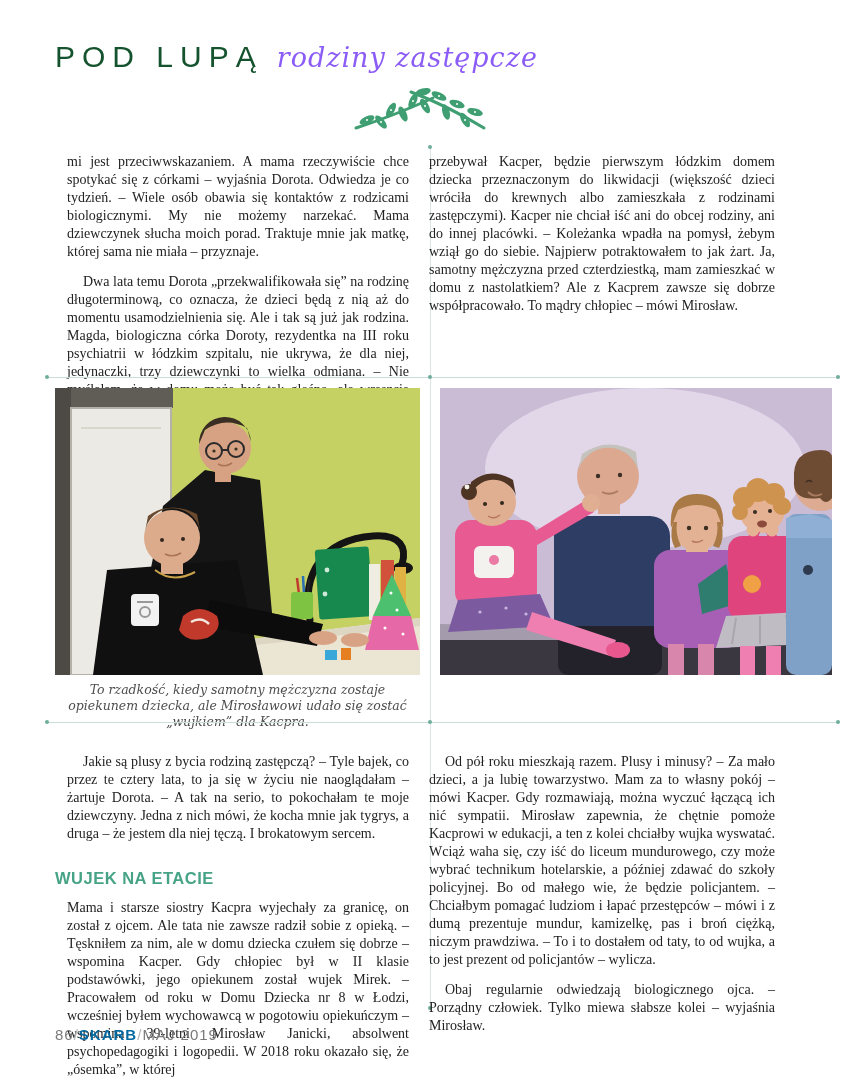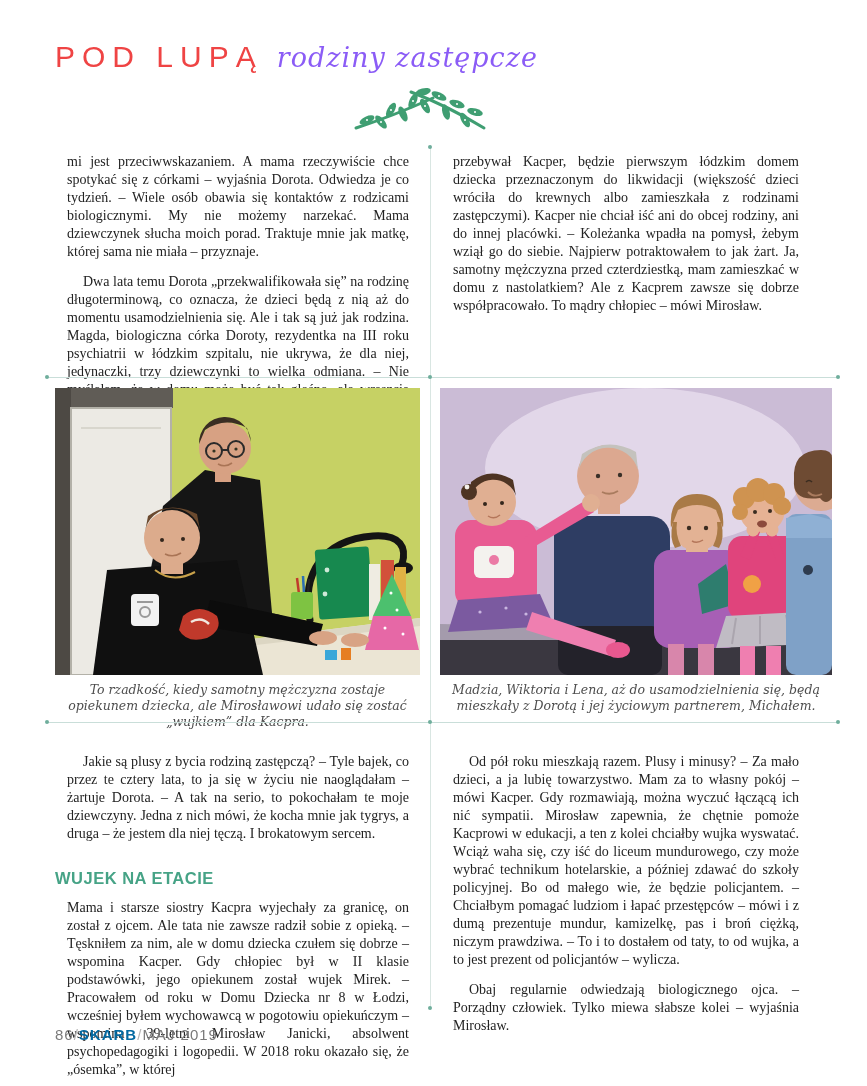--- a/index.html
+++ b/index.html
@@ -1,31 +1,31 @@
 <!DOCTYPE html>
 <html lang="pl"><head>
 <meta charset="utf-8">
 <style>
   html,body{margin:0;padding:0;background:#ffffff;}
   .page{position:relative;width:867px;height:1086px;background:#ffffff;overflow:hidden;
         font-family:"Liberation Serif", serif;color:#222;}
   
   .hdr{position:absolute;left:55px;top:40px;white-space:nowrap;}
   .kicker{font-family:"Liberation Sans", sans-serif;font-weight:300;font-size:30px;
-          letter-spacing:7px;color:#ef4444;}
+          letter-spacing:7px;color:#14532d;}
   .topic{font-family:"DejaVu Serif", serif;font-style:italic;font-size:27px;color:#8b5cf6;
          margin-left:14px;letter-spacing:1px;}
   .ornament{position:absolute;left:353px;top:86px;width:134px;height:52px;}
   
   .col{position:absolute;width:366px;font-size:14px;line-height:18px;text-align:justify;
        hyphens:auto;-webkit-hyphens:auto;}
   .col p{margin:12px;}
   .col p.indent{text-indent:16px;}
   .col1{left:55px;}
-  .col2{left:441px;width:370px;}
+  .col2{left:417px;width:370px;}
   .top-block{top:141px;}
   .bottom-block{top:741px;}
   .sec-heading{font-family:"Liberation Sans", sans-serif;font-weight:700;font-size:16.5px;
                letter-spacing:.5px;color:#46a386;margin:26px 0 4px 0;text-align:left;}
   
   .vdivider{position:absolute;left:430px;top:145px;width:1px;height:865px;background:#d9e6e2;}
   .vdot{position:absolute;width:4px;height:4px;border-radius:50%;background:#6fae9c;}
   .hrule{position:absolute;left:47px;width:791px;height:1px;background:#c9ded9;}
   .hdot{position:absolute;top:-2px;width:4px;height:4px;border-radius:50%;background:#6fae9c;}
   .hdot.l{left:-2px;} .hdot.c{left:381px;} .hdot.r{right:-2px;}
@@ -274,21 +274,20 @@
         <circle cx="368" cy="182" r="5" fill="#2e3b4e"></circle>
         <circle cx="381" cy="96" r="27" fill="#dcab92"></circle>
         <path d="M354,92 Q352,62 381,62 Q392,62 392,70 L392,110 Q386,118 380,110 Q352,114 354,92 Z" fill="#6e4b33"></path>
         <path d="M368,104 Q374,110 382,106" stroke="#a97b5e" stroke-width="1.8" fill="none"></path>
         <path d="M366,94 q3,-3 6,0" stroke="#3a2c20" stroke-width="1.6" fill="none"></path>
       </g>
     </svg>
   </div>
 
   <div class="caption left">To rzadkość, kiedy samotny mężczyzna zostaje opiekunem dziecka, ale Mirosławowi udało się zostać „wujkiem” dla Kacpra.</div>
-  <div class="caption right">Madzia, Wiktoria i Lena, aż do usamodzielnienia się, będą mieszkały z Dorotą i jej życiowym partnerem, Michałem.</div>
 
   <div class="hrule" style="top:722px;">
     <span class="hdot l"></span>
     <span class="hdot c"></span>
     <span class="hdot r"></span>
   </div>
 
   <div class="col col1 bottom-block">
     <p class="indent">Jakie są plusy z bycia rodziną zastępczą? – Tyle bajek, co przez te cztery lata, to ja się w życiu nie naoglądałam – żartuje Dorota. – A tak na serio, to pokochałam te moje dziewczyny. Jedna z nich mówi, że kocha mnie jak tygrys, a druga – że jestem dla niej tęczą. I brokatowym sercem.</p>
     <h3 class="sec-heading">WUJEK NA ETACIE</h3>

